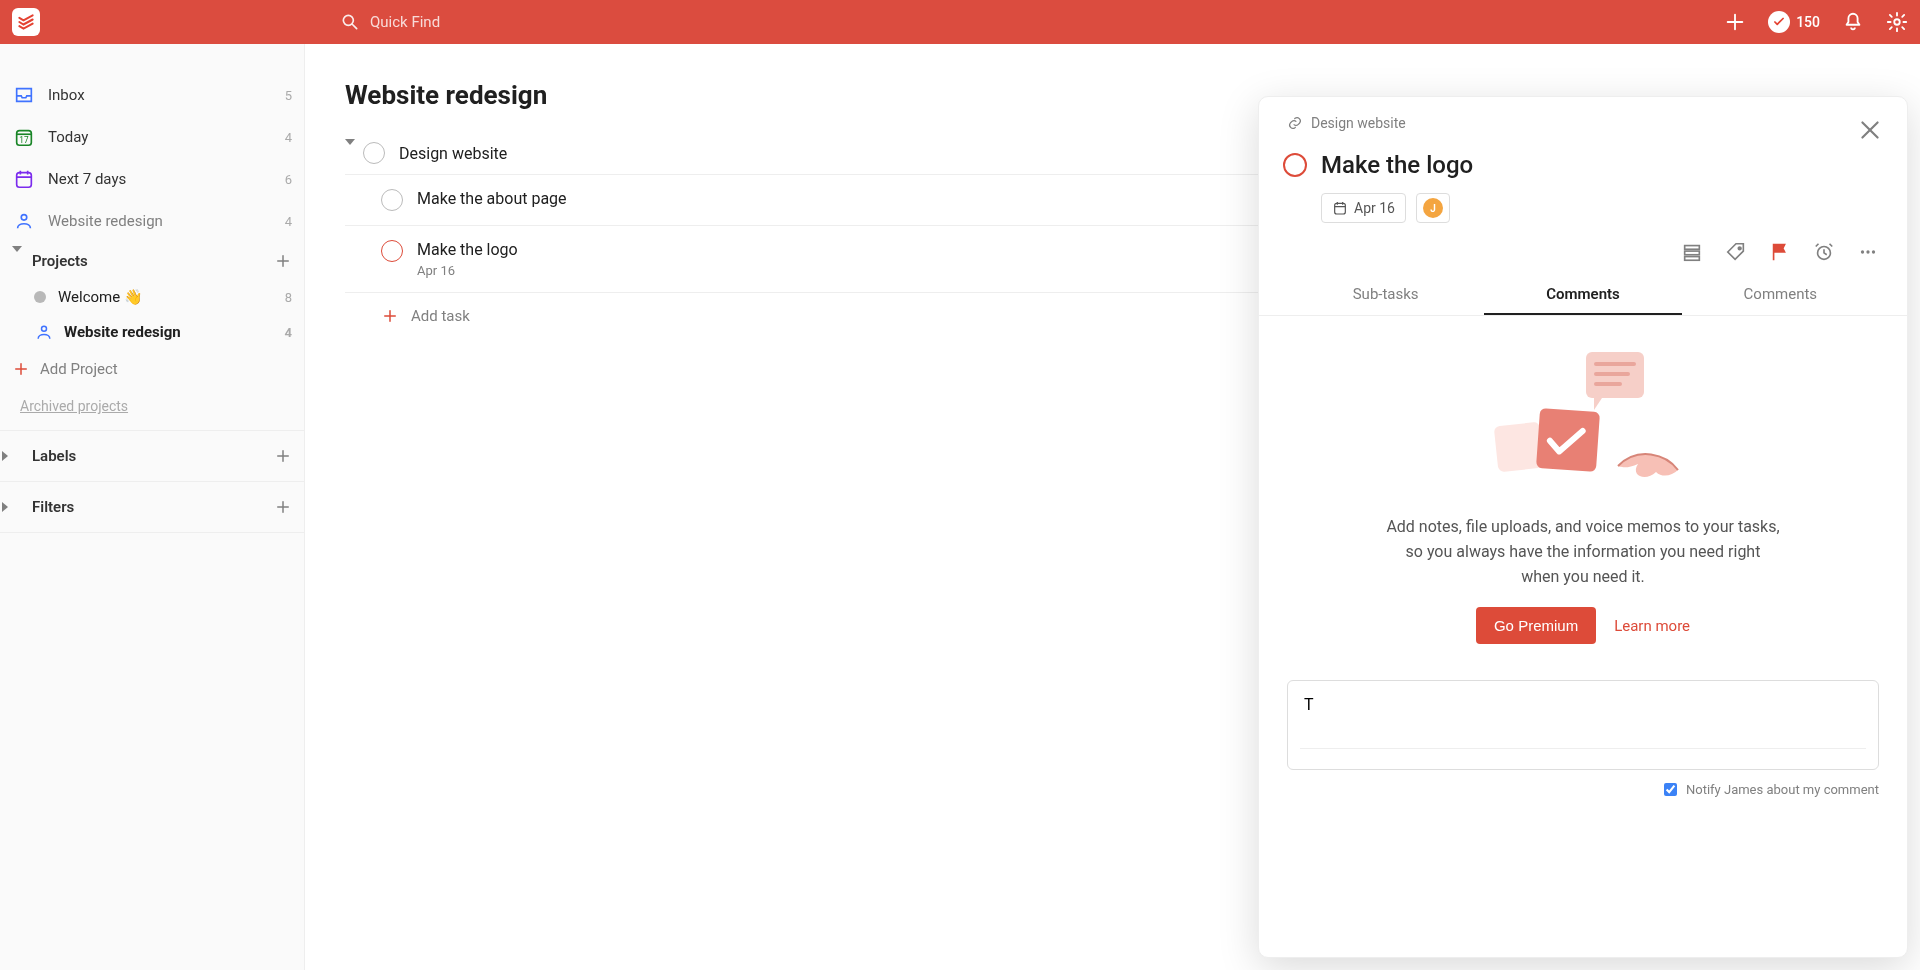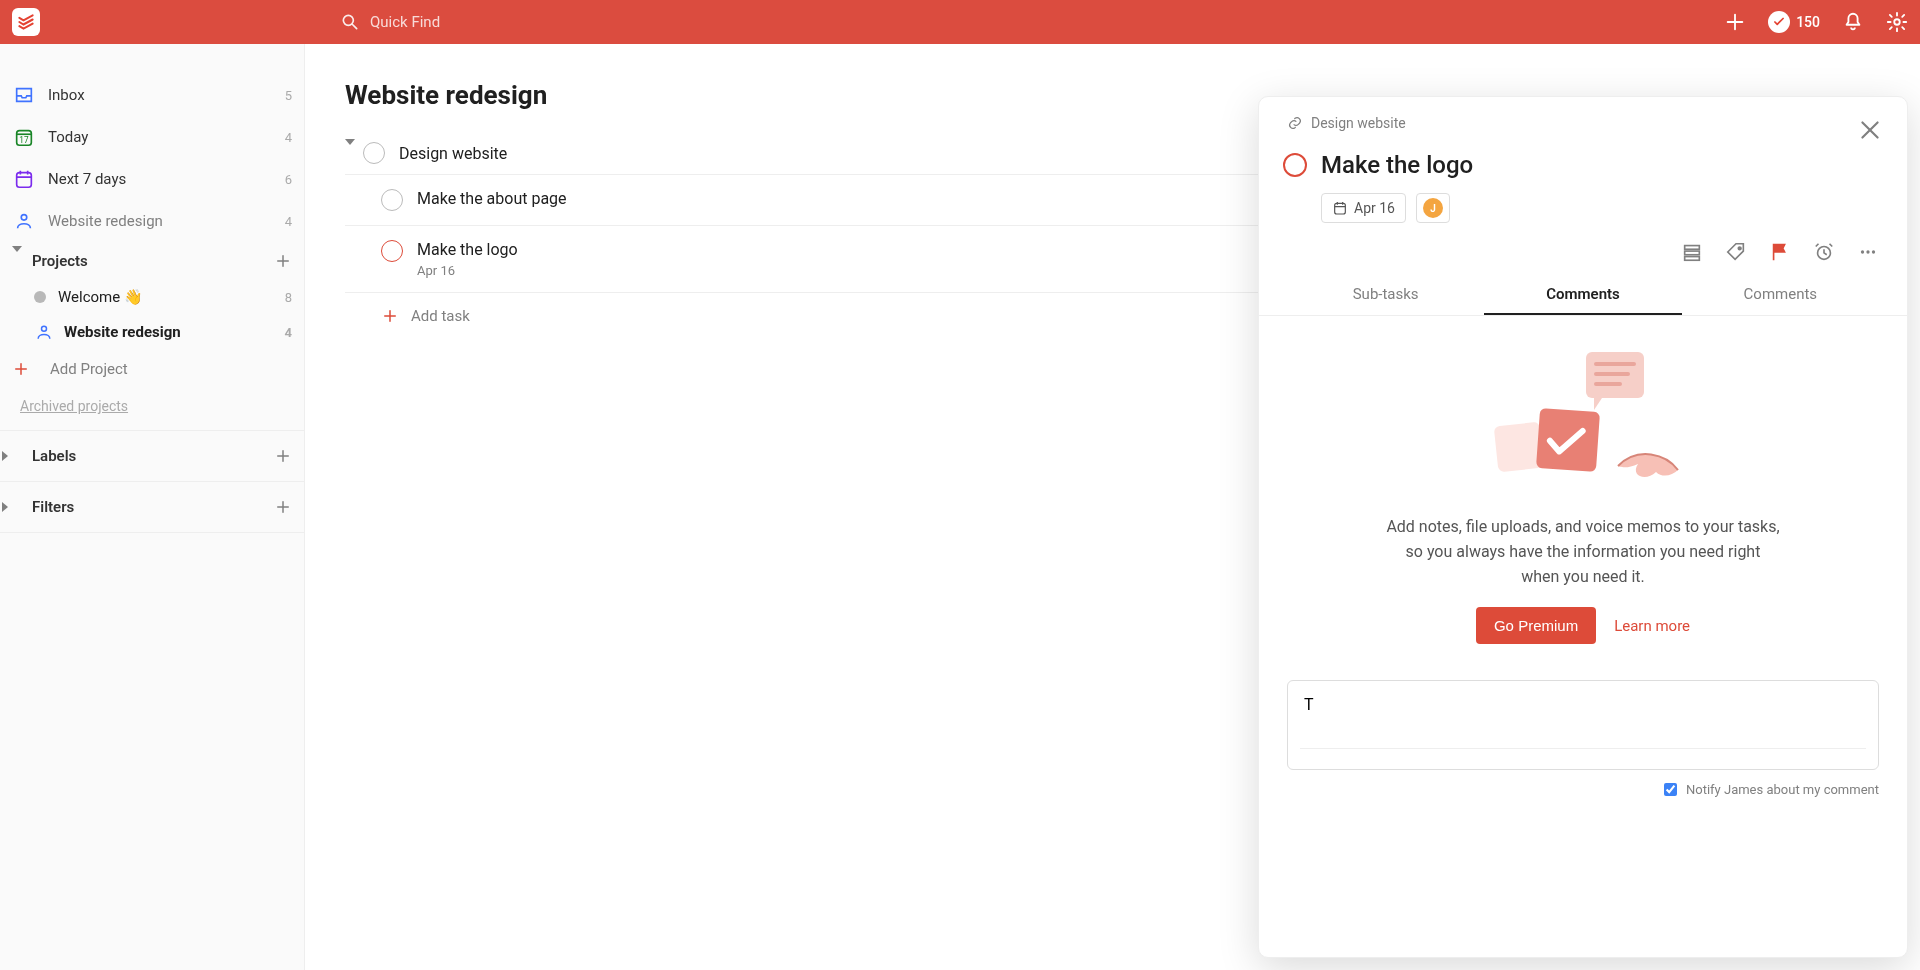--- a/index.html
+++ b/index.html
@@ -102,21 +102,21 @@
     margin-right: 12px;
     flex-shrink:0;
   }
   .sidebar .project-item .bullet.grey { background: #b8b8b8; }
   .sidebar .project-item .share-ic { width:20px; height:20px; margin-right:10px; color:#4073ff; }
   .sidebar .add-project {
     display: flex; align-items: center;
     padding: 10px 12px;
     color: var(--text-muted);
     cursor: pointer;
-    gap: 20px;
+    gap: 10px;
   }
   .sidebar .add-project svg { width: 18px; height: 18px; color: var(--accent); }
   .sidebar .archived {
     padding: 10px 12px;
     color: var(--text-light);
     font-size: 14px;
     text-decoration: underline;
     cursor: pointer;
     margin-left: 8px;
   }

